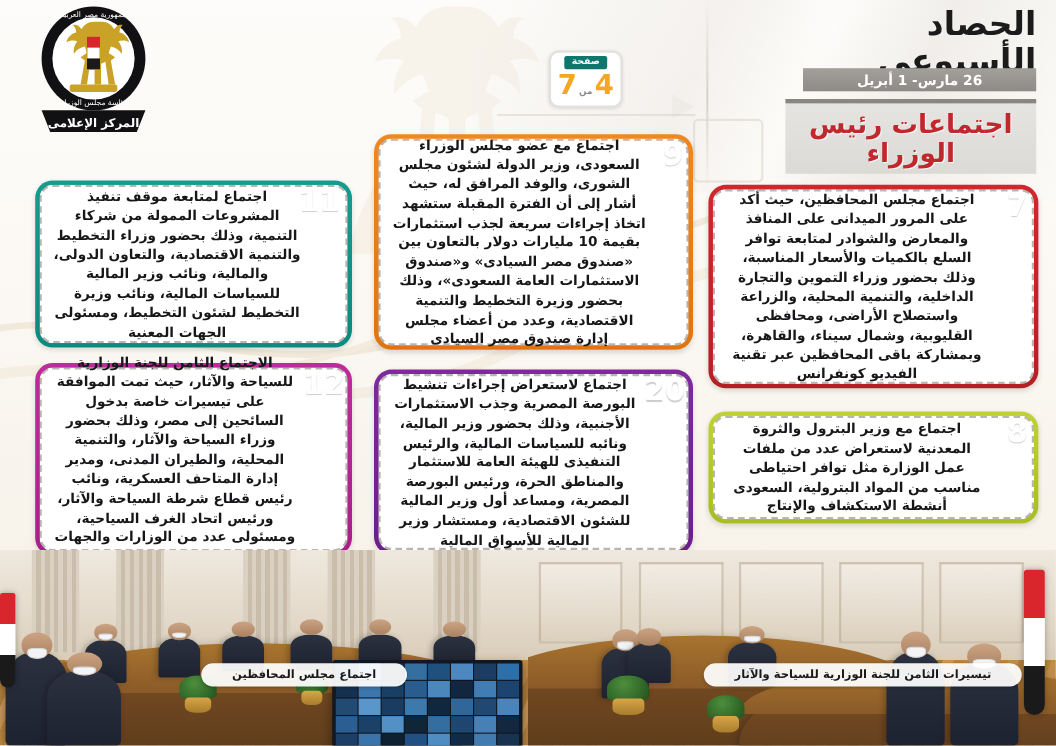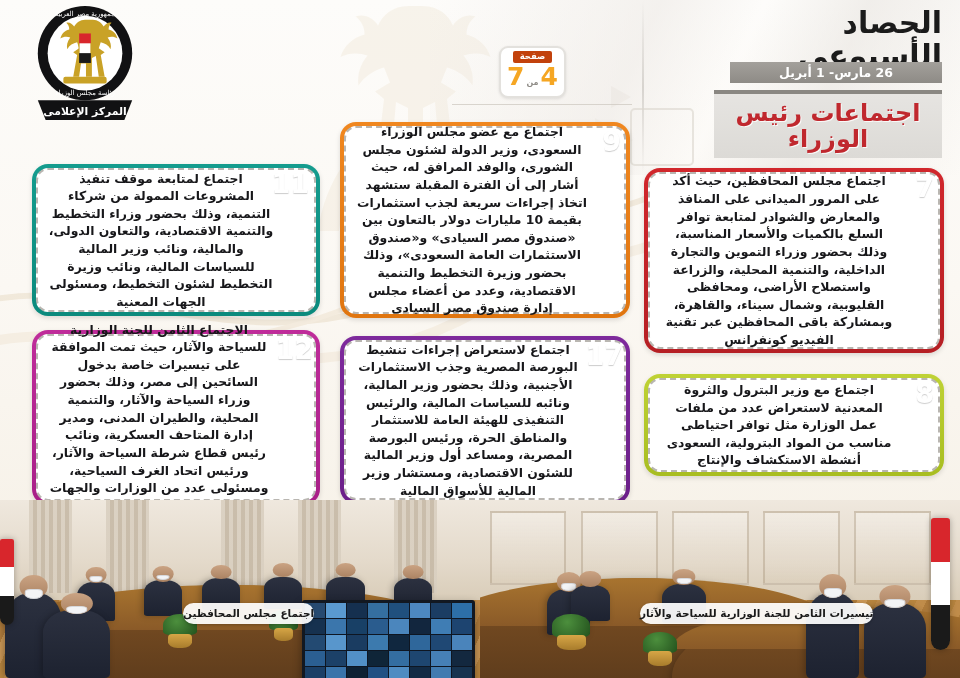--- a/index.html
+++ b/index.html
@@ -131,21 +131,21 @@
     left: 499px; top: 46px;
     width: 67px; height: 52px;
     background: #ffffff;
     border: 2px solid #e3e1dd;
     border-radius: 9px;
     box-shadow: 0 1px 3px rgba(0,0,0,.10);
     display: flex; flex-direction: column; align-items: center; justify-content: flex-start;
     padding-top: 3px;
   }
   .page-badge .pg-label {
-    background: #c2410c;
+    background: #0f766e;
     color: #ffffff;
     font-size: 8.5px;
     font-weight: 700;
     padding: 1px 7px 2px;
     border-radius: 2px;
     line-height: 1;
   }
   .page-badge .pg-nums {
     display: flex; align-items: baseline; gap: 2px;
     margin-top: 1px;
@@ -322,21 +322,21 @@
   .curtain {
     position:absolute; top:0;
     background: repeating-linear-gradient(90deg,#d9cfc0 0px,#d9cfc0 4px,#c6b9a6 4px,#c6b9a6 8px);
     opacity:.9;
   }
 
   .caption {
     position: absolute;
     background: rgba(255,255,255,.93);
     border-radius: 12px;
-    padding: 4px 0 5px;
+    padding: 4px 28px 5px;
     font-size: 10.5px;
     font-weight: 800;
     color: #1a1a1a;
     white-space: nowrap;
     box-shadow: 0 1px 3px rgba(0,0,0,.25);
   }
   #caption-left  { left: 160px; top: 103px; }
   #caption-right { left: 183px; top: 103px; }
 </style>
 </head>
@@ -429,21 +429,21 @@
   </div>
 
   <div class="card" id="card9">
     <div class="card-num">9</div>
     <div class="card-inner">
       <div class="card-text">اجتماع مع عضو مجلس الوزراء السعودى، وزير الدولة لشئون مجلس الشورى، والوفد المرافق له، حيث أشار إلى أن الفترة المقبلة ستشهد اتخاذ إجراءات سريعة لجذب استثمارات بقيمة 10 مليارات دولار بالتعاون بين «صندوق مصر السيادى» و«صندوق الاستثمارات العامة السعودى»، وذلك بحضور وزيرة التخطيط والتنمية الاقتصادية، وعدد من أعضاء مجلس إدارة صندوق مصر السيادى</div>
     </div>
   </div>
 
   <div class="card" id="card10">
-    <div class="card-num">17</div>
+    <div class="card-num">20</div>
     <div class="card-inner">
       <div class="card-text">اجتماع لاستعراض إجراءات تنشيط البورصة المصرية وجذب الاستثمارات الأجنبية، وذلك بحضور وزير المالية، ونائبه للسياسات المالية، والرئيس التنفيذى للهيئة العامة للاستثمار والمناطق الحرة، ورئيس البورصة المصرية، ومساعد أول وزير المالية للشئون الاقتصادية، ومستشار وزير المالية للأسواق المالية</div>
     </div>
   </div>
 
   <div class="card" id="card11">
     <div class="card-num">11</div>
     <div class="card-inner">
       <div class="card-text">اجتماع لمتابعة موقف تنفيذ المشروعات الممولة من شركاء التنمية، وذلك بحضور وزراء التخطيط والتنمية الاقتصادية، والتعاون الدولى، والمالية، ونائب وزير المالية للسياسات المالية، ونائب وزيرة التخطيط لشئون التخطيط، ومسئولى الجهات المعنية</div>
     </div>

